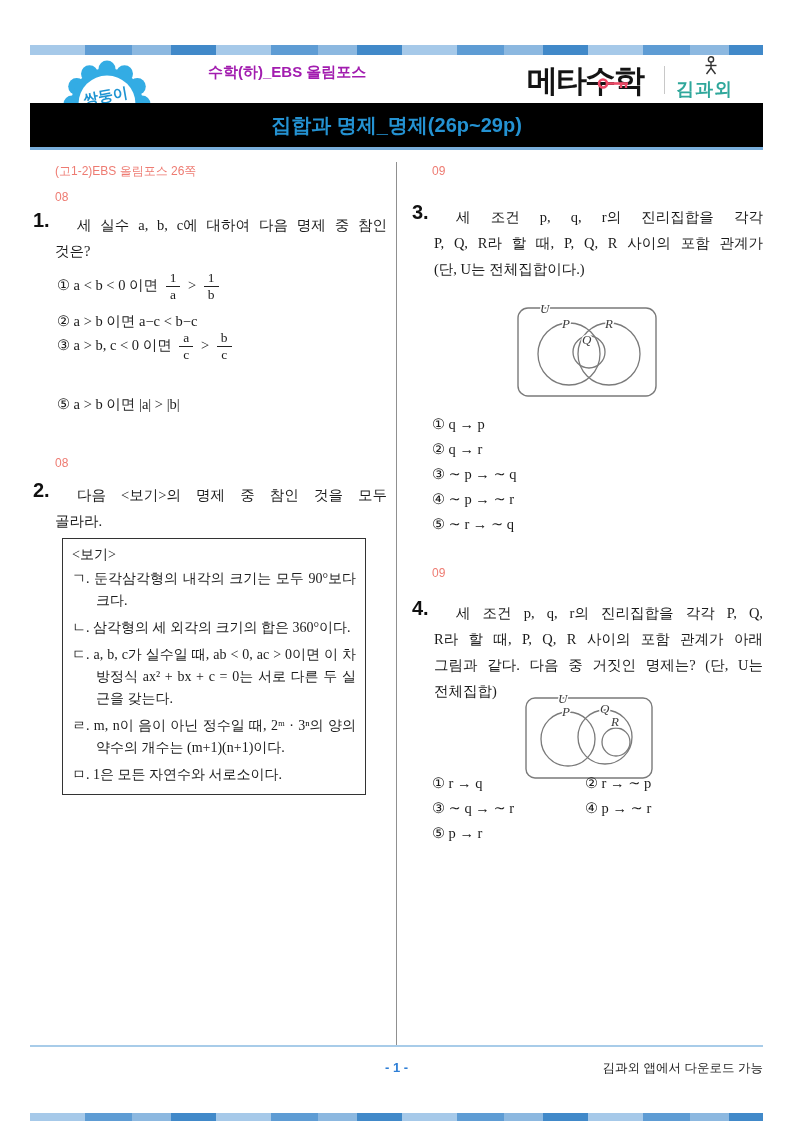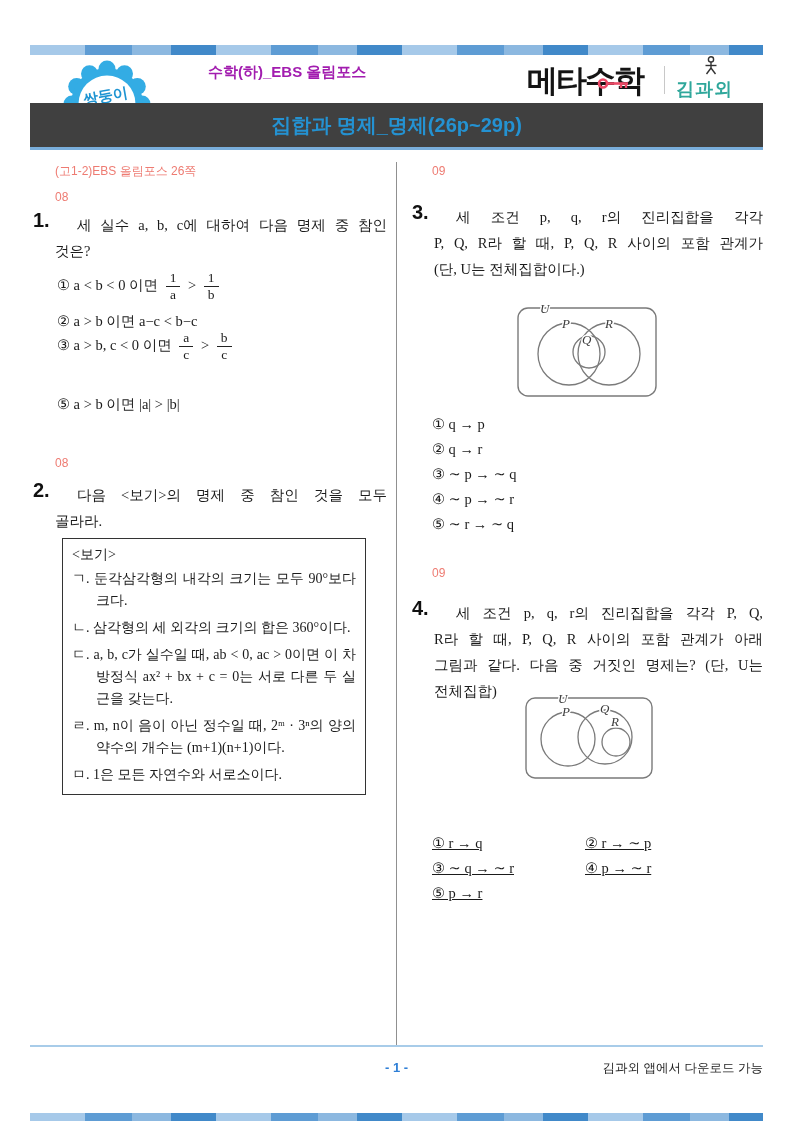--- a/index.html
+++ b/index.html
@@ -31,21 +31,21 @@
   .keyicon { position:absolute; left:597px; top:76px; }
   .logo-div { position:absolute; left:664px; top:66px; width:1px; height:28px; background:#c8c8c8; }
   .person { position:absolute; left:703px; top:56px; }
   .brand-sub {
     position:absolute; left:676px; top:77px;
     font-family:Liberation Mono, monospace;
     font-weight:bold; font-size:18px; color:#2fa79b; letter-spacing:1px;
   }
   .band {
     position:absolute; left:30px; top:103px; width:733px; height:44px;
-    background:#404040; border-bottom:3px solid #79aedb;
+    background:#000000; border-bottom:3px solid #79aedb;
   }
   .band-title {
     width:100%; text-align:center; line-height:44px;
     font-family:"Liberation Sans","DejaVu Sans",sans-serif;
     font-weight:bold; font-size:20px; color:#2492d2;
   }
 
   
   .red { color:#ee7b72; font-family:"Liberation Sans","DejaVu Sans",sans-serif; font-size:12px; }
   .pnum {
@@ -235,21 +235,21 @@
     <rect x="6" y="6" width="126" height="80" rx="9" fill="none" stroke="#7a7a7a" stroke-width="1.4"></rect>
     <circle cx="48" cy="47" r="27" fill="none" stroke="#7a7a7a" stroke-width="1.3"></circle>
     <circle cx="85" cy="45" r="27" fill="none" stroke="#7a7a7a" stroke-width="1.3"></circle>
     <circle cx="96" cy="50" r="14" fill="none" stroke="#7a7a7a" stroke-width="1.3"></circle>
     <text x="38" y="11">U</text>
     <text x="42" y="24">P</text>
     <text x="80" y="21">Q</text>
     <text x="91" y="34">R</text>
   </svg>
 
-  <div class="optgrid" style="top:832px;text-decoration:underline;">
+  <div class="optgrid" style="top:772px;">
     <div>① r →  q</div>
     <div>② r → ∼ p</div>
     <div>③ ∼ q → ∼ r</div>
     <div>④ p → ∼ r</div>
     <div>⑤ p → r</div>
   </div>
 
   <div class="foot-line"></div>
   <div class="page-no">- 1 -</div>
   <div class="foot-note">김과외 앱에서 다운로드 가능</div>

